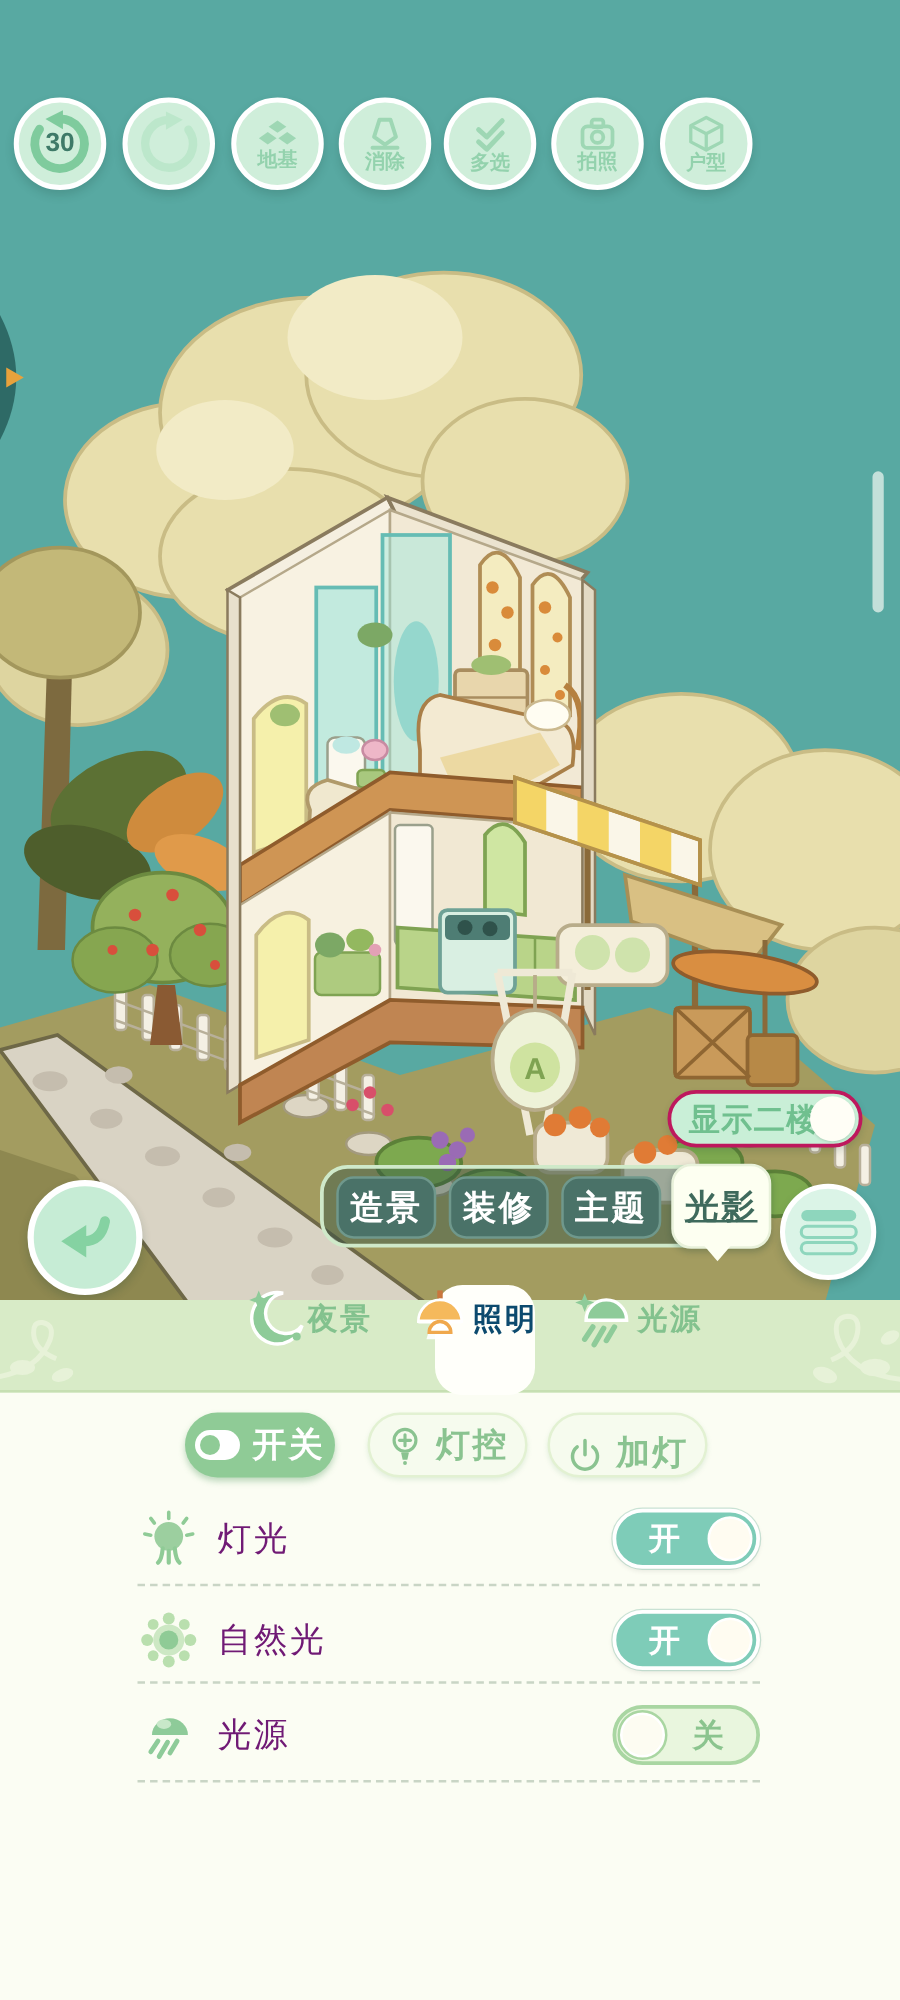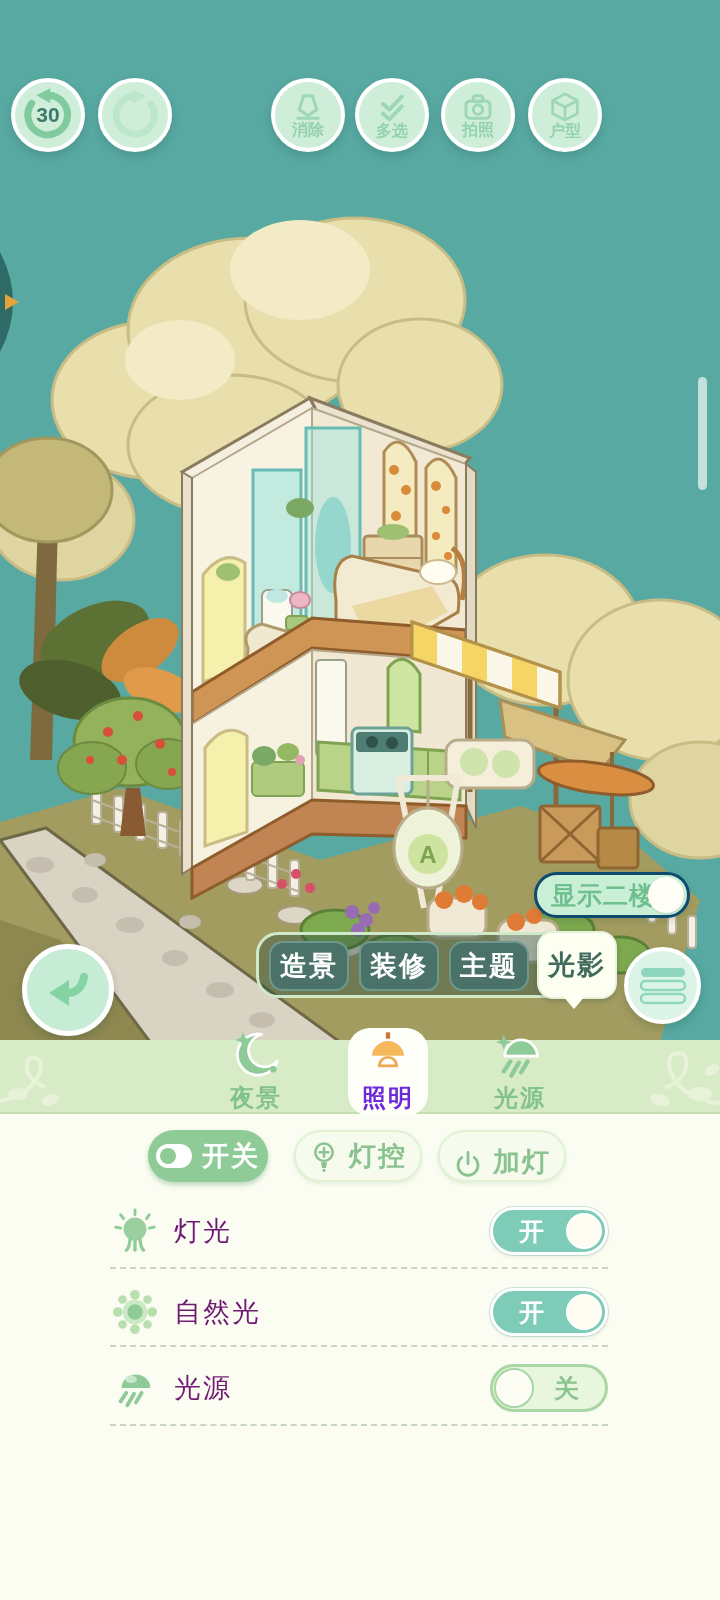--- a/index.html
+++ b/index.html
@@ -21,57 +21,57 @@
 
   
   .flap{position:absolute;left:0;top:252px;width:26px;height:100px;}
 
   
   .scene-scrollbar{position:absolute;left:698px;top:377px;width:9px;height:113px;
     background:#cfe5e0;border-radius:5px;opacity:.9;}
 
   
   .floor-pill{position:absolute;left:534px;top:872px;width:156px;height:46px;border-radius:23px;
-    background:#c9efd7;border:3px solid #0c4a6e;box-shadow:0 3px 6px rgba(20,60,50,.15);
+    background:#c9efd7;border:3px solid #be185d;box-shadow:0 3px 6px rgba(20,60,50,.15);
     display:flex;align-items:center;}
   .floor-pill .flabel{color:#70c08f;font-size:25px;font-weight:bold;margin-left:14px;letter-spacing:1px;}
   .floor-pill .knob{position:absolute;right:3px;top:2px;width:36px;height:36px;border-radius:50%;
     background:#fffef6;box-shadow:0 1px 2px rgba(0,0,0,.12);}
 
   
   .back-btn{position:absolute;left:22px;top:944px;width:92px;height:92px;border-radius:50%;
     background:#c6ecd5;border:5px solid #fff;box-shadow:0 4px 8px rgba(20,60,50,.2);
     display:flex;align-items:center;justify-content:center;}
   .menu-btn{position:absolute;left:624px;top:947px;width:77px;height:77px;border-radius:50%;
     background:#dbf4e7;border:4px solid #fff;box-shadow:0 4px 8px rgba(20,60,50,.2);
     display:flex;align-items:center;justify-content:center;}
 
   
   .mode-bar{position:absolute;left:256px;top:932px;width:360px;height:66px;border-radius:22px;
     background:rgba(43,79,70,.42);border:3px solid #cfe9c9;}
   .mode-btn{position:absolute;top:6px;width:80px;height:50px;border-radius:14px;
     background:#4a7268;border:2px solid #6f988c;color:#fff;font-size:27px;font-weight:bold;
     display:flex;align-items:center;justify-content:center;letter-spacing:2px;}
   .mode-btn.sel{top:-4px;width:80px;height:68px;background:#fdfff1;color:#3f6a5c;
-    border:2px solid #e8f1da;border-radius:16px;box-shadow:0 2px 5px rgba(20,60,50,.25);}
+    border:2px solid #e8f1da;border-radius:16px;box-shadow:0 2px 5px rgba(20,60,50,.25);text-decoration:underline;}
   .sel-pointer{position:absolute;left:562px;top:995px;width:0;height:0;
     border-left:12px solid transparent;border-right:12px solid transparent;
     border-top:14px solid #fdfff1;}
 
   
   .panel{position:absolute;left:0;top:1040px;width:720px;height:560px;background:#fbfdf3;}
   .panel-header{position:absolute;left:0;top:0;width:720px;height:74px;background:#d8ebc7;
     border-bottom:2px solid #c6dfb2;}
-  .ptab{position:absolute;top:-12px;width:124px;display:flex;flex-direction:column;
+  .ptab{position:absolute;top:-12px;width:124px;display:flex;
     align-items:center;z-index:2;}
   .ptab .glow{position:absolute;left:50%;transform:translateX(-50%);top:0;width:80px;height:88px;
     background:#fffffa;border-radius:22px;z-index:0;}
   .ptab .picon{width:52px;height:52px;z-index:1;}
   .ptab .plabel{z-index:1;font-size:24px;font-weight:bold;color:#83c28e;margin-top:2px;letter-spacing:2px;}
-  .ptab.sel .plabel{color:#6d28d9;}
+  .ptab.sel .plabel{color:#0c4a6e;}
 
   
   .act{position:absolute;top:1130px;height:52px;border-radius:26px;
     display:flex;align-items:center;justify-content:center;gap:10px;
     font-size:27px;font-weight:bold;letter-spacing:2px;}
   .act-on{left:148px;width:120px;background:#8fcb96;color:#fff;box-shadow:0 3px 5px rgba(110,170,120,.45);}
   .act-off{background:#f6fbee;border:2px solid #e2f1d2;color:#8ac390;box-shadow:0 2px 4px rgba(110,170,120,.18);}
   .act2{left:294px;width:128px;}
   .act3{left:438px;width:128px;align-items:flex-end;}
 
@@ -353,20 +353,28 @@
     <span class="undo-count">30</span>
   </div>
 
   <div class="btn-circle" style="left:98px;">
     <svg width="54" height="54" viewBox="0 0 48 48">
       <path d="M38,14 A17,17 0 1 1 24,7" fill="none" stroke="#bce7cb" stroke-width="6" stroke-linecap="round"></path>
       <polygon points="22,1 34,7 22,14" fill="#bce7cb"></polygon>
     </svg>
   </div>
 
+  <div class="btn-circle" style="left:185px;">
+    <svg width="34" height="26" viewBox="0 0 48 34" fill="#9ed7b4">
+      <polygon points="24,2 34,9 24,16 14,9"></polygon>
+      <polygon points="13,15 23,22 13,29 3,22"></polygon>
+      <polygon points="35,15 45,22 35,29 25,22"></polygon>
+    </svg>
+    <span class="blabel">地基</span>
+  </div>
 
   <div class="btn-circle" style="left:271px;">
     <svg width="30" height="28" viewBox="0 0 48 44">
       <path d="M17,4 L31,4 L38,26 L24,36 L10,26 Z" fill="none" stroke="#9ed7b4" stroke-width="5" stroke-linejoin="round"></path>
       <line x1="8" y1="40" x2="40" y2="40" stroke="#9ed7b4" stroke-width="5" stroke-linecap="round"></line>
     </svg>
     <span class="blabel">消除</span>
   </div>
 
   <div class="btn-circle" style="left:355px;">
@@ -402,21 +410,21 @@
 
   <div class="back-btn">
     <svg width="50" height="46" viewBox="0 0 50 46">
       <polygon points="6,26 26,13 26,39" fill="#85d2a2"></polygon>
       <path d="M24,26 Q38,26 41,10" fill="none" stroke="#85d2a2" stroke-width="8" stroke-linecap="round"></path>
     </svg>
   </div>
 
   <div class="mode-bar">
     <div class="mode-btn" style="left:10px;">造景</div>
-    <div class="mode-btn" style="left:100px;border-radius:11px;">装修</div>
+    <div class="mode-btn" style="left:100px;">装修</div>
     <div class="mode-btn" style="left:190px;">主题</div>
     <div class="mode-btn sel" style="left:278px;">光影</div>
   </div>
   <div class="sel-pointer"></div>
 
   <div class="menu-btn">
     <svg width="48" height="40" viewBox="0 0 48 40">
       <rect x="2" y="2" width="44" height="9" rx="4.5" fill="#8ed6bd"></rect>
       <rect x="2" y="15" width="44" height="9" rx="4.5" fill="#dbf4e7" stroke="#8ed6bd" stroke-width="2.5"></rect>
       <rect x="2" y="28" width="44" height="9" rx="4.5" fill="#dbf4e7" stroke="#8ed6bd" stroke-width="2.5"></rect>

